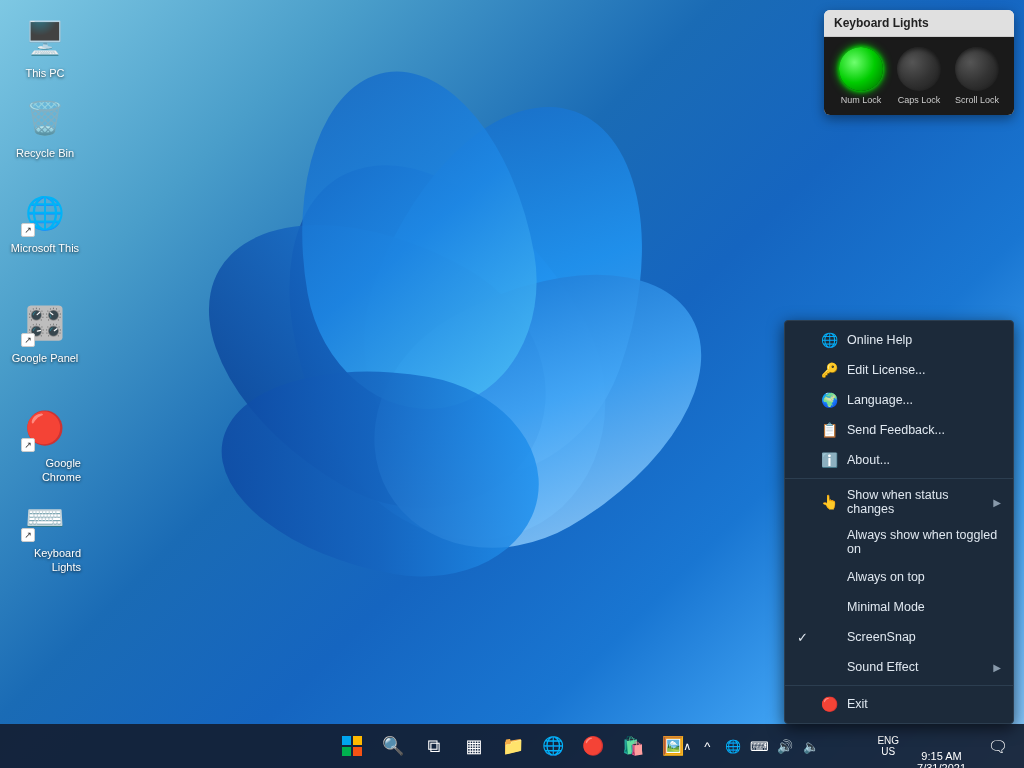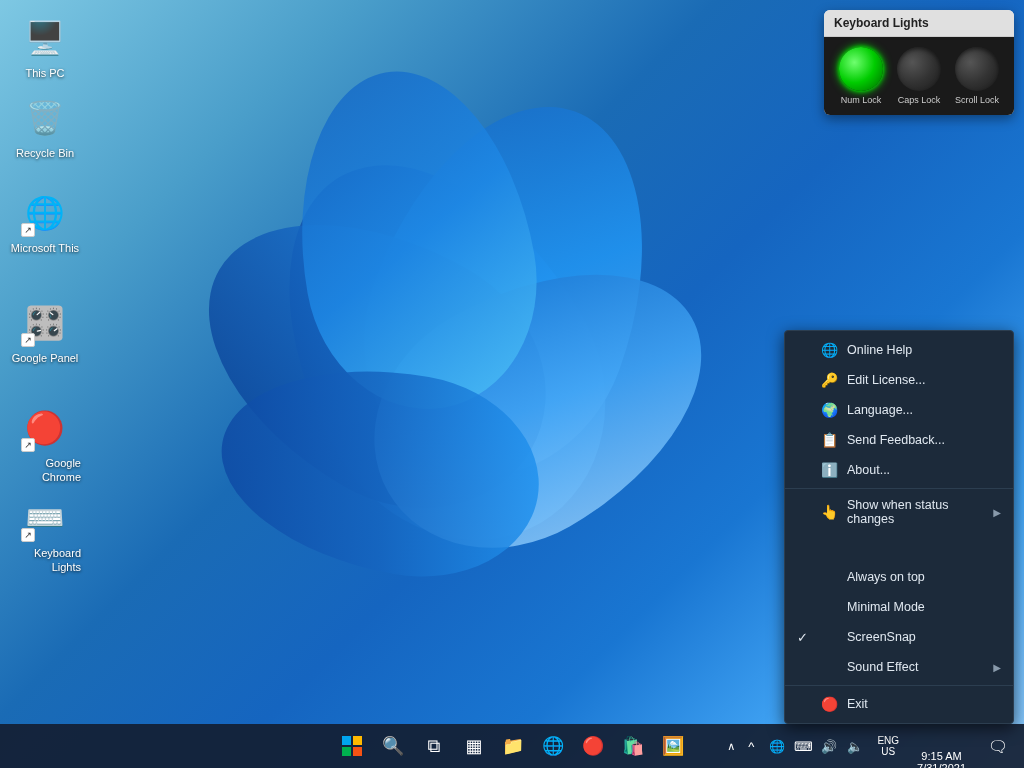--- a/index.html
+++ b/index.html
@@ -317,20 +317,21 @@
     #lang-area {
       display: flex;
       flex-direction: column;
       align-items: center;
       justify-content: center;
       color: white;
       font-size: 10px;
       padding: 0 4px;
       cursor: pointer;
       height: 100%;
+      margin-left: 44px;
     }
   </style>
 </head>
 <body>
 
 <div id="desktop">
 
   <div class="petal-group">
     <div class="petal"></div>
     <div class="petal"></div>
@@ -416,20 +417,21 @@
       <div class="menu-separator"></div>
       <div class="menu-item">
         <span class="menu-check"></span>
         <span class="menu-icon">👆</span>
         <span>Show when status changes</span>
         <span class="menu-arrow">▶</span>
       </div>
       <div class="menu-item">
         <span class="menu-check"></span>
         <span class="menu-icon"></span>
+        <span>Always show when toggled on</span>
       </div>
       <div class="menu-item">
         <span class="menu-check"></span>
         <span class="menu-icon"></span>
         <span>Always on top</span>
       </div>
       <div class="menu-item">
         <span class="menu-check"></span>
         <span class="menu-icon"></span>
         <span>Minimal Mode</span>

